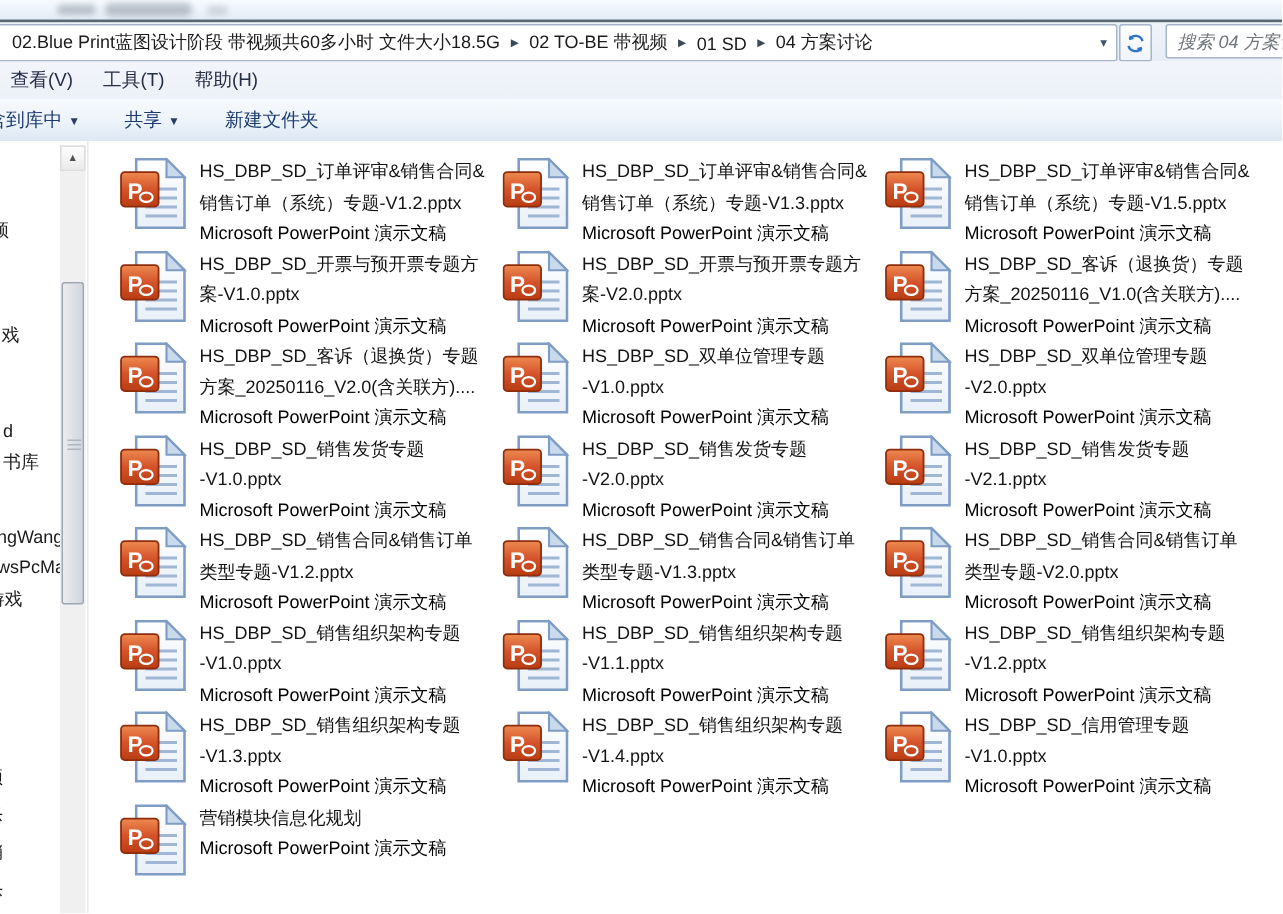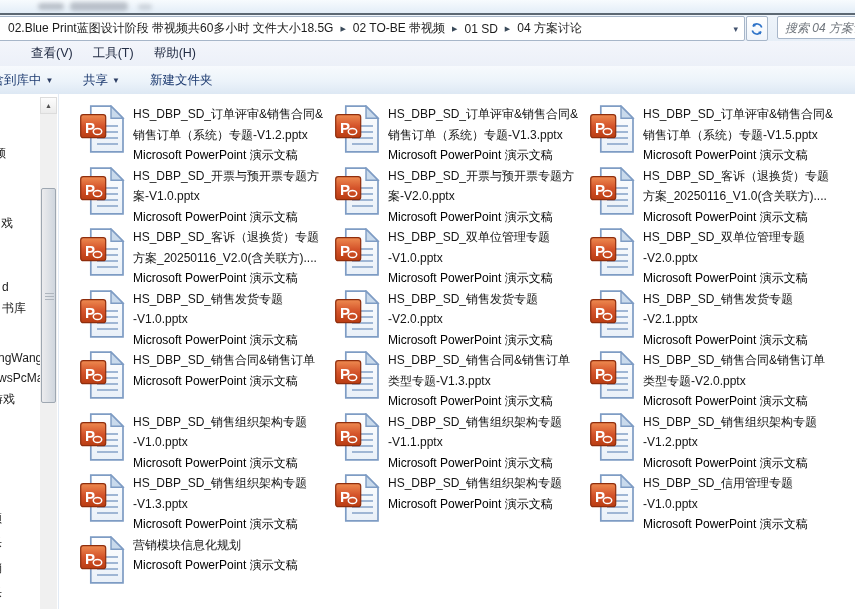--- a/index.html
+++ b/index.html
@@ -29,21 +29,21 @@
   .search-box{position:absolute;left:777px;top:1px;width:116px;height:21px;background:#fff;
     border:1px solid #a7b6c9;border-radius:2px;}
   .search-box input{position:absolute;left:0;top:0;width:100%;height:100%;border:0;outline:0;
     padding:0 0 0 7px;font-size:12px;font-family:inherit;background:transparent;color:#333;}
   .search-box input::placeholder{font-style:italic;color:#6f757c;opacity:1;}
 
   
   .menu-bar{position:absolute;left:0;top:41px;width:855px;height:25px;
     background:linear-gradient(#f3f5fb,#ecf0f8);display:flex;align-items:center;}
   .menu-item{font-size:12.5px;color:#232d45;padding:3px 7px;margin-left:6px;cursor:default;}
-  .menu-item:first-child{margin-left:24px;}
+  .menu-item:first-child{margin-left:0;}
 
   
   .toolbar{position:absolute;left:0;top:66px;width:855px;height:28px;
     background:linear-gradient(#f7fafd 0%,#ecf3fa 55%,#dde8f4 100%);
     border-bottom:1px solid #c7d3e2;}
   .tb-item{position:absolute;top:6px;font-size:12.5px;color:#1c3a70;white-space:nowrap;cursor:default;}
   .tb-item .dd{font-size:8px;color:#2c3e64;margin-left:4px;vertical-align:1px;}
   .tb-0{left:-21px;}
   .tb-1{left:83px;text-align:center;}
   .tb-2{left:150px;}
@@ -545,20 +545,21 @@
         <line x1="17" y1="27" x2="38" y2="27"></line>
         <line x1="17" y1="33" x2="38" y2="33"></line>
         <line x1="17" y1="39" x2="38" y2="39"></line>
       </g>
       <rect x="0.7" y="9.7" width="25" height="23" rx="2.5" fill="url(#badgeG)" stroke="#8e2d0c" stroke-width="1.2"></rect>
       <text x="5" y="27.5" font-size="15" font-weight="bold" fill="#ffffff" font-family="Liberation Sans, DejaVu Sans, sans-serif">P</text>
       <ellipse cx="17.5" cy="26.5" rx="4.2" ry="3.1" fill="none" stroke="#ffffff" stroke-width="1.5"></ellipse>
     </svg>
     <div class="file-text">
       <div class="file-line l1">HS_DBP_SD_销售合同&amp;销售订单</div>
+      <div class="file-line l2">类型专题-V1.2.pptx</div>
       <div class="file-type">Microsoft PowerPoint 演示文稿</div>
     </div>
   </div>
 
   <div class="file-item">
     <svg class="file-icon" viewBox="0 0 46 48">
       <defs>
         <linearGradient id="docG" x1="0" y1="0" x2="0" y2="1">
           <stop offset="0" stop-color="#ffffff"></stop>
                 <stop offset="1" stop-color="#e9f0f8"></stop>
@@ -768,20 +769,21 @@
         <line x1="17" y1="27" x2="38" y2="27"></line>
         <line x1="17" y1="33" x2="38" y2="33"></line>
         <line x1="17" y1="39" x2="38" y2="39"></line>
       </g>
       <rect x="0.7" y="9.7" width="25" height="23" rx="2.5" fill="url(#badgeG)" stroke="#8e2d0c" stroke-width="1.2"></rect>
       <text x="5" y="27.5" font-size="15" font-weight="bold" fill="#ffffff" font-family="Liberation Sans, DejaVu Sans, sans-serif">P</text>
       <ellipse cx="17.5" cy="26.5" rx="4.2" ry="3.1" fill="none" stroke="#ffffff" stroke-width="1.5"></ellipse>
     </svg>
     <div class="file-text">
       <div class="file-line l1">HS_DBP_SD_销售组织架构专题</div>
+      <div class="file-line l2">-V1.4.pptx</div>
       <div class="file-type">Microsoft PowerPoint 演示文稿</div>
     </div>
   </div>
 
   <div class="file-item">
     <svg class="file-icon" viewBox="0 0 46 48">
       <defs>
         <linearGradient id="docG" x1="0" y1="0" x2="0" y2="1">
           <stop offset="0" stop-color="#ffffff"></stop>
                 <stop offset="1" stop-color="#e9f0f8"></stop>

